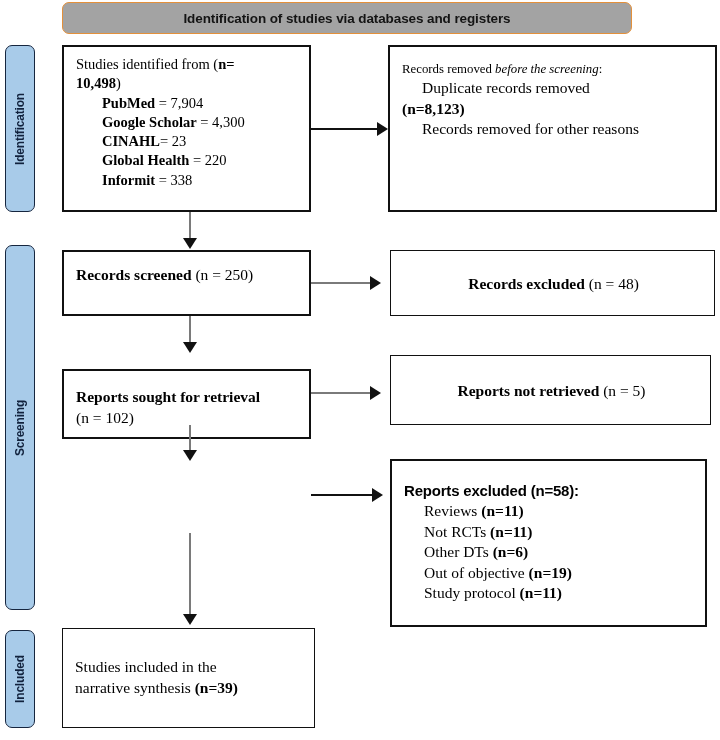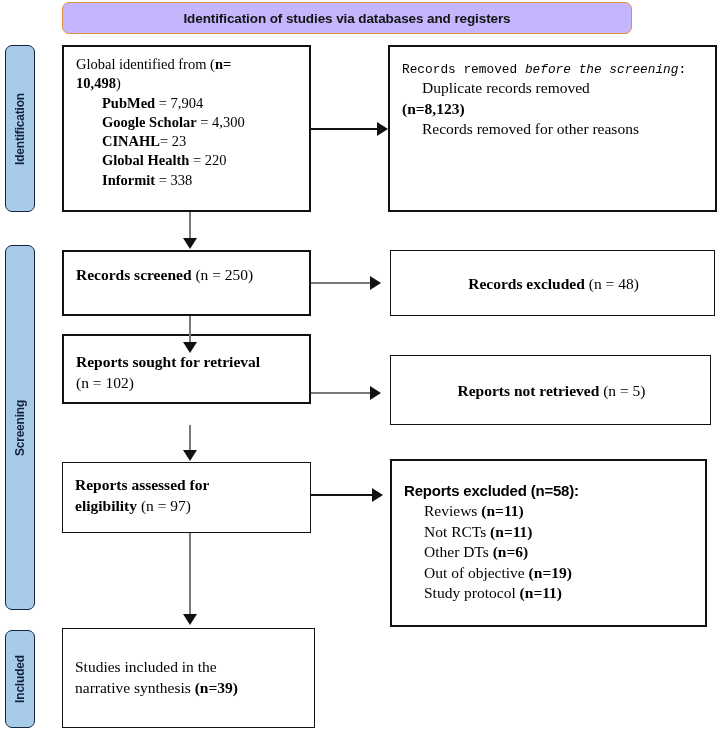--- a/index.html
+++ b/index.html
@@ -26,21 +26,21 @@
   
   .banner {
     position: absolute;
     left: 62px;
     top: 2px;
     width: 570px;
     height: 32px;
     box-sizing: border-box;
     border: 1.6px solid #E3903B;
     border-radius: 7px;
-    background: #c4b5fd;
+    background: #a3a3a3;
     display: flex;
     align-items: center;
     justify-content: center;
   }
   .banner-text {
     font-family: "Liberation Sans", sans-serif;
     font-weight: bold;
     font-size: 13.5px;
     letter-spacing: -0.1px;
     color: #141414;
@@ -82,34 +82,34 @@
     padding: 8px 10px 6px 12px;
     font-size: 14.5px;
     line-height: 1.33;
   }
   .fbox.thin { border-width: 1.7px; justify-content: center; }
 
   #box-identified     { left: 62px;  top: 45px;  width: 249px; height: 167px; }
   #box-removed        { left: 388px; top: 45px;  width: 329px; height: 167px; padding-top: 14px; }
   #box-screened       { left: 62px;  top: 250px; width: 249px; height: 66px;  padding-top: 13px; }
   #box-excluded       { left: 390px; top: 250px; width: 325px; height: 66px;  display:flex; align-items:center; }
-  #box-sought         { left: 62px;  top: 334px; width: 249px; height: 70px;  padding-top: 16px; }
+  #box-sought         { left: 62px;  top: 369px; width: 249px; height: 70px;  padding-top: 16px; }
   #box-notretrieved   { left: 390px; top: 355px; width: 321px; height: 70px;  display:flex; align-items:center; }
   #box-assessed       { left: 62px;  top: 462px; width: 249px; height: 71px;  padding-top: 12px; }
   #box-reportsexcluded{ left: 390px; top: 459px; width: 317px; height: 168px; padding-top: 20px; }
   #box-included       { left: 62px;  top: 628px; width: 253px; height: 100px; padding-top: 28px; }
 
   .line { display: block; white-space: nowrap; }
   .ind  { padding-left: 26px; }
   .ind2 { padding-left: 20px; }
   b { font-weight: bold; }
   i { font-style: italic; }
 
   .hdr-sans {
-    font-family: Liberation Mono, monospace;
+    font-family: Liberation Serif, serif;
     font-size: 12.8px;
     font-weight: normal;
   }
   .hdr-sans-bold {
     font-family: "Liberation Sans", sans-serif;
     font-size: 15px;
     font-weight: bold;
     letter-spacing: -0.2px;
   }
   .big-serif { font-size: 15.5px; }
@@ -152,21 +152,21 @@
     <span class="phase-label">Identification</span>
   </div>
   <div class="phase-tab" id="tab-screening">
     <span class="phase-label">Screening</span>
   </div>
   <div class="phase-tab" id="tab-included">
     <span class="phase-label">Included</span>
   </div>
 
   <div class="fbox" id="box-identified">
-    <span class="line"><span>Global identified from (</span><b>n=</b></span>
+    <span class="line"><span>Studies identified from (</span><b>n=</b></span>
     <span class="line"><b>10,498</b><span>)</span></span>
     <span class="line ind"><b>PubMed</b><span> = 7,904</span></span>
     <span class="line ind"><b>Google Scholar</b><span> = 4,300</span></span>
     <span class="line ind"><b>CINAHL</b><span>= 23</span></span>
     <span class="line ind"><b>Global Health</b><span> = 220</span></span>
     <span class="line ind"><b>Informit</b><span> = 338</span></span>
   </div>
 
   <div class="fbox" id="box-removed">
     <span class="line hdr-sans"><span>Records removed </span><i>before the screening</i><span>:</span></span>
@@ -185,24 +185,20 @@
 
   <div class="fbox" id="box-sought">
     <span class="line"><b class="big-serif">Reports sought for retrieval</b></span>
     <span class="line big-serif">(n = 102)</span>
   </div>
 
   <div class="fbox thin" id="box-notretrieved">
     <span><b class="big-serif">Reports not retrieved</b><span class="big-serif"> (n = 5)</span></span>
   </div>
 
-  <div class="fbox thin" id="box-assessed">
-    <span class="line"><b class="big-serif">Reports assessed for</b></span>
-    <span class="line"><b class="big-serif">eligibility</b><span class="big-serif"> (n = 97)</span></span>
-  </div>
 
   <div class="fbox" id="box-reportsexcluded">
     <span class="line hdr-sans-bold">Reports excluded (n=58):</span>
     <span class="line ind2 big-serif"><span>Reviews </span><b>(n=11)</b></span>
     <span class="line ind2 big-serif"><span>Not RCTs </span><b>(n=11)</b></span>
     <span class="line ind2 big-serif"><span>Other DTs </span><b>(n=6)</b></span>
     <span class="line ind2 big-serif"><span>Out of objective </span><b>(n=19)</b></span>
     <span class="line ind2 big-serif"><span>Study protocol </span><b>(n=11)</b></span>
   </div>
 

